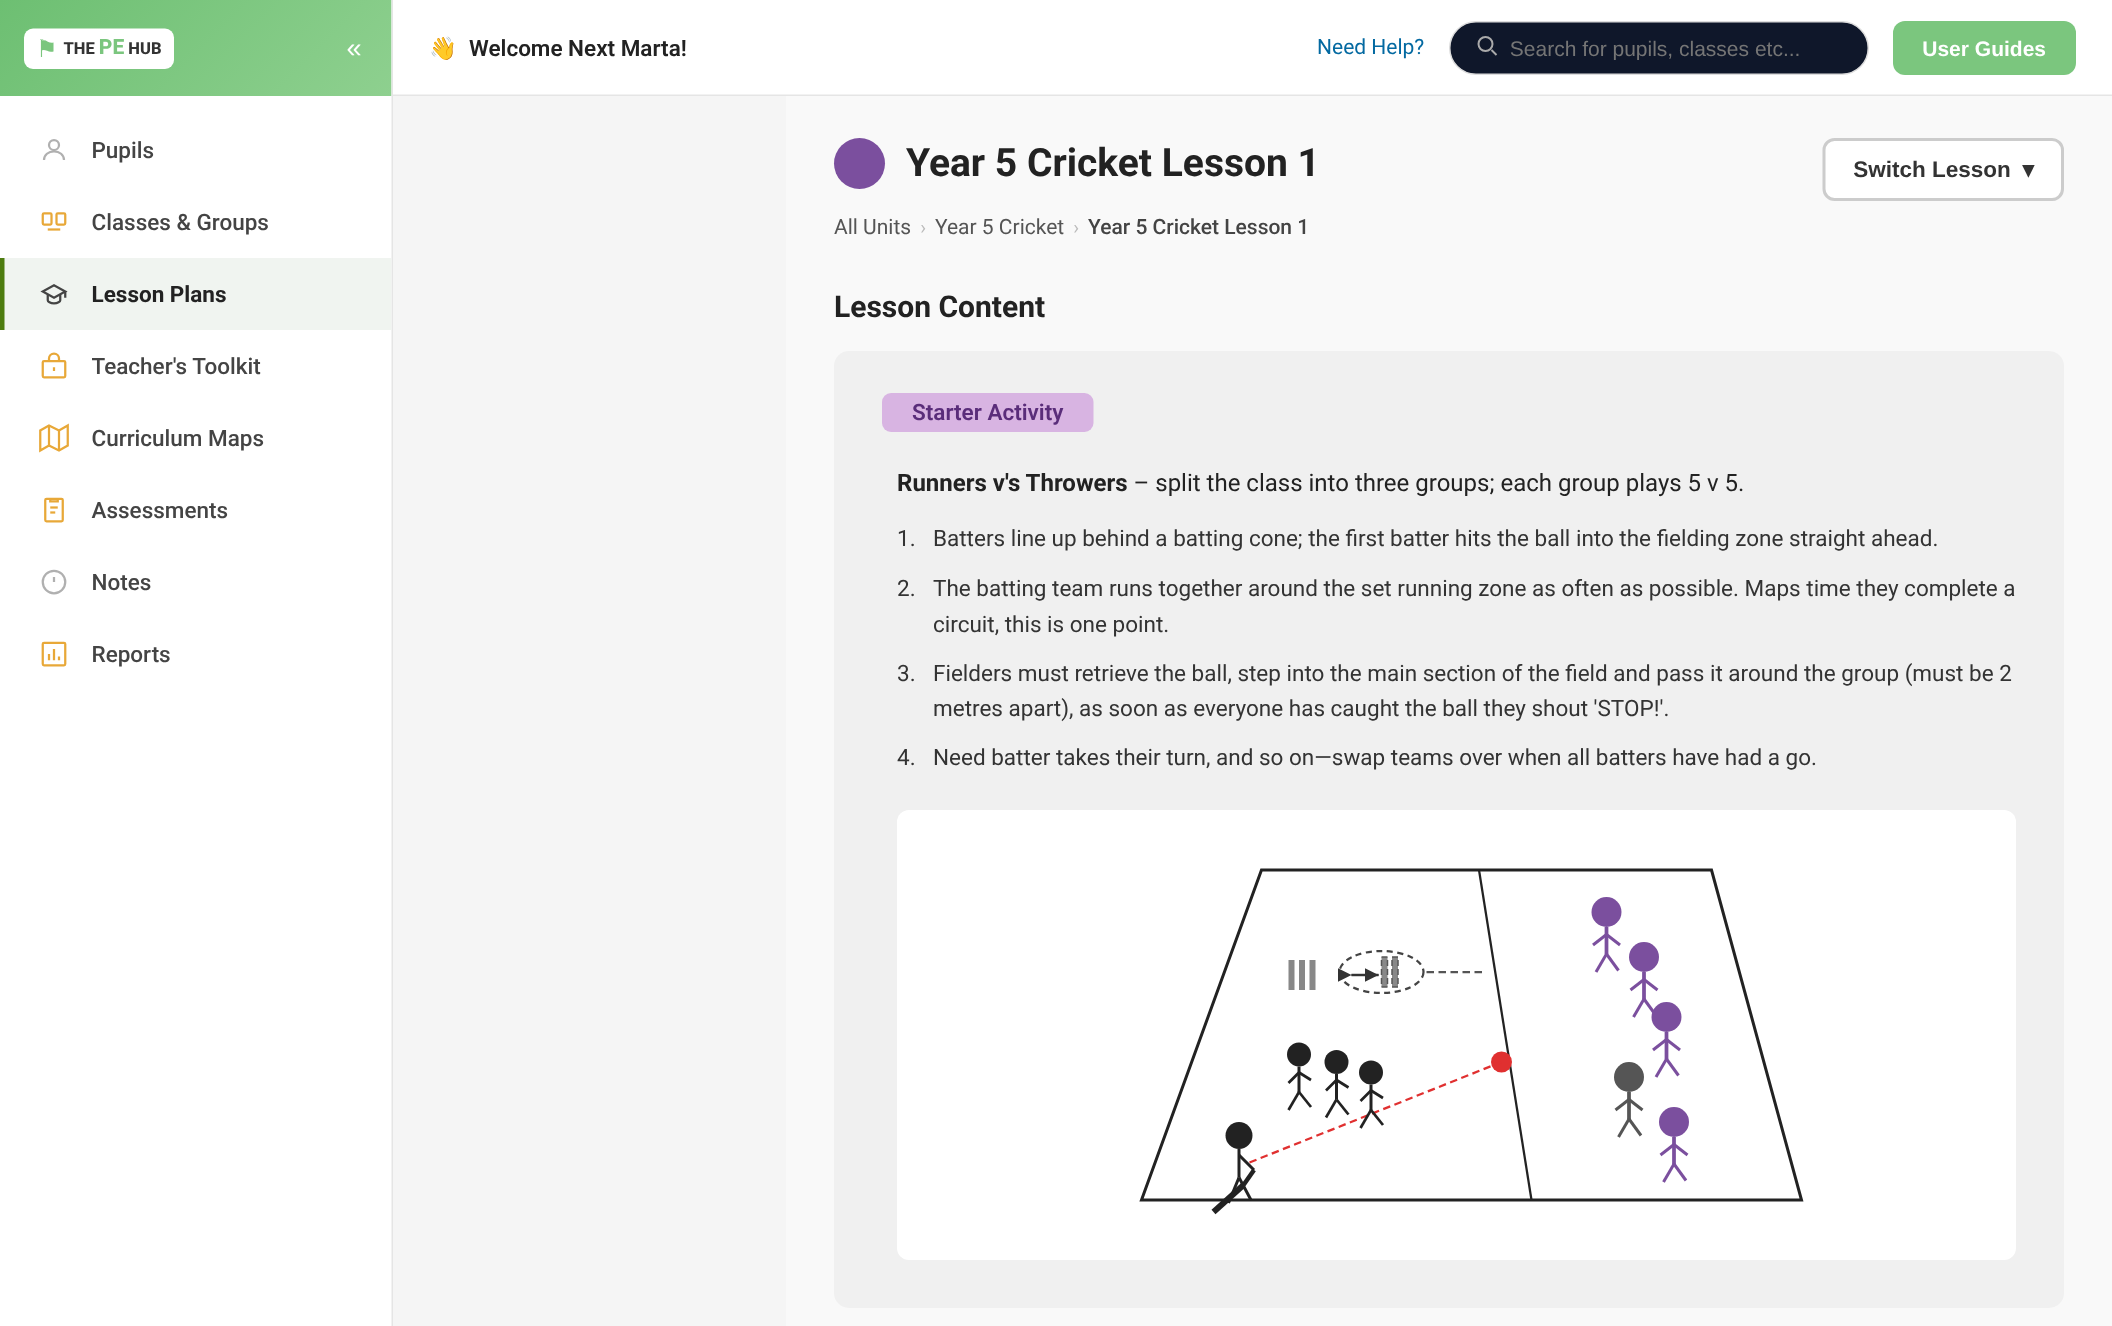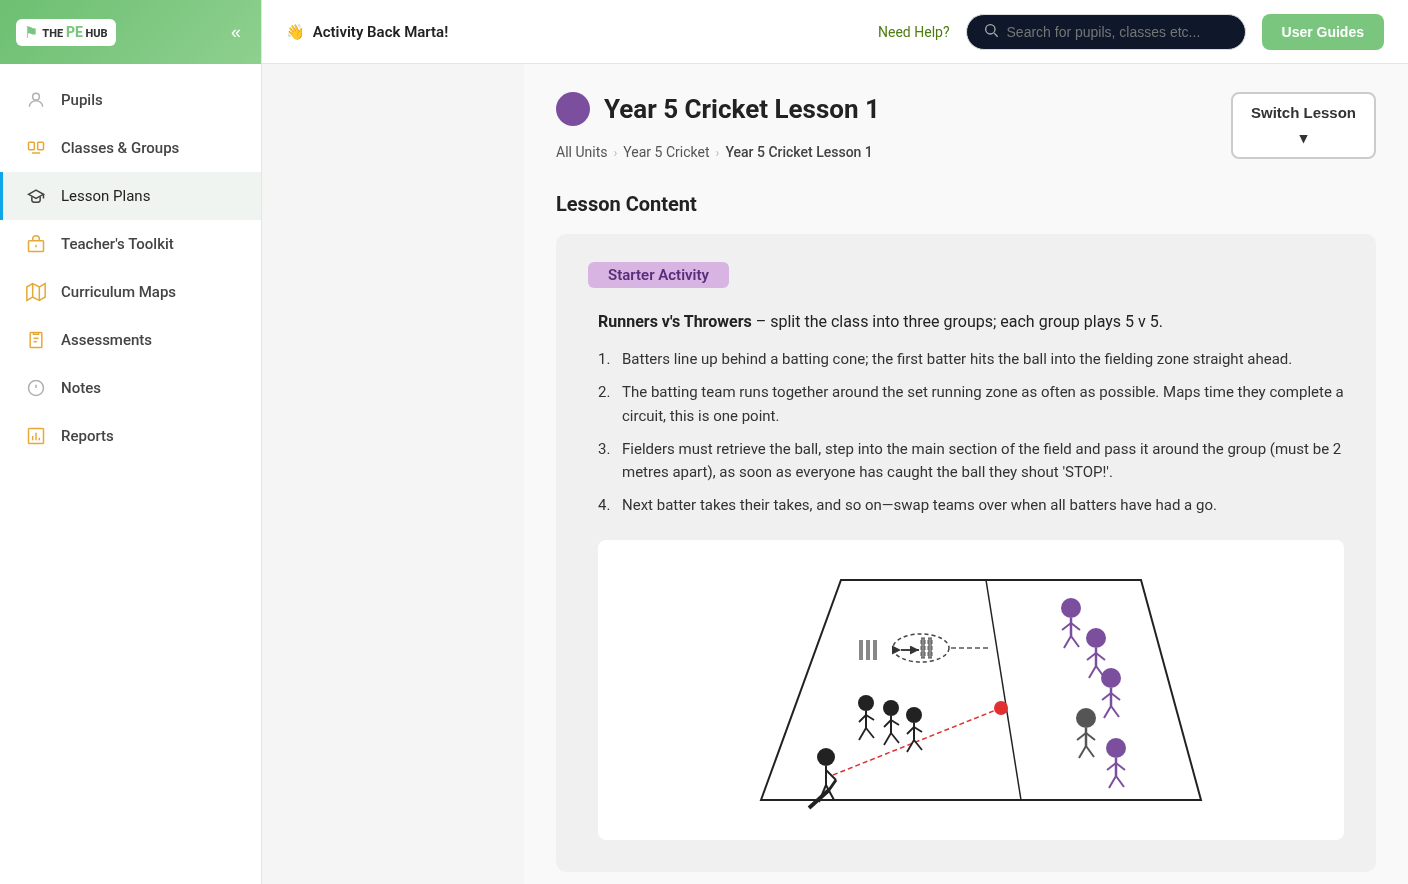--- a/index.html
+++ b/index.html
@@ -67,22 +67,22 @@
       padding: 13px 22px;
       cursor: pointer;
       font-size: 15px;
       color: #444;
       font-weight: 500;
       border-left: 3px solid transparent;
       transition: background 0.15s;
     }
     .nav-item.active {
       background: #f0f4f0;
-      border-left: 3px solid #0ea5e9;
-      font-weight: 400;
+      border-left: 3px solid #4d7c0f;
+      font-weight: 700;
       color: #222;
     }
     .nav-icon {
       width: 22px;
       height: 22px;
       display: flex;
       align-items: center;
       justify-content: center;
       flex-shrink: 0;
     }
@@ -108,21 +108,21 @@
       font-weight: 600;
       color: #222;
       display: flex;
       align-items: center;
       gap: 8px;
       white-space: nowrap;
     }
     .topbar-sep { flex: 1; }
     .topbar-help {
       font-size: 14px;
-      color: #4d7c0f;
+      color: #0369a1;
       cursor: pointer;
       white-space: nowrap;
     }
     .topbar-search {
       display: flex;
       align-items: center;
       background: #0f172a;
       border: 1px solid #ddd;
       border-radius: 22px;
       padding: 7px 16px;
@@ -191,21 +191,20 @@
       gap: 8px;
       border: 2px solid #ccc;
       border-radius: 8px;
       padding: 10px 18px;
       background: #fff;
       font-size: 15px;
       font-weight: 600;
       color: #333;
       cursor: pointer;
       white-space: nowrap;
-      flex-direction: column;
     }
     .breadcrumb {
       display: flex;
       align-items: center;
       gap: 6px;
       font-size: 14px;
       color: #888;
       margin-top: 18px;
       margin-bottom: 24px;
     }
@@ -378,21 +377,21 @@
         </svg>
       </span>
       <span>Reports</span>
     </div>
   </nav>
 </div>
 
 <div id="topbar">
   <div class="topbar-welcome">
     <span>👋</span>
-    <span>Activity Back Marta!</span>
+    <span>Welcome Next Marta!</span>
   </div>
   <div class="topbar-sep"></div>
   <span class="topbar-help">Need Help?</span>
   <div class="topbar-search">
     <span class="topbar-search-icon">
       <svg width="16" height="16" viewBox="0 0 24 24" fill="none" stroke="#aaa" stroke-width="2">
         <circle cx="11" cy="11" r="7"></circle>
           <line x1="17" y1="17" x2="22" y2="22"></line>
       </svg>
     </span>
@@ -442,21 +441,21 @@
           <li>
             <span class="li-num">2.</span>
             <span>The batting team runs together around the set running zone as often as possible. Maps time they complete a circuit, this is one point.</span>
           </li>
           <li>
             <span class="li-num">3.</span>
             <span>Fielders must retrieve the ball, step into the main section of the field and pass it around the group (must be 2 metres apart), as soon as everyone has caught the ball they shout 'STOP!'.</span>
           </li>
           <li>
             <span class="li-num">4.</span>
-            <span>Next batter takes their takes, and so on—swap teams over when all batters have had a go.</span>
+            <span>Need batter takes their turn, and so on—swap teams over when all batters have had a go.</span>
           </li>
         </ol>
 
         <div class="diagram-container">
           <svg viewBox="0 0 580 260" xmlns="http://www.w3.org/2000/svg">
 
             <polygon points="80,240 160,20 460,20 520,240" fill="none" stroke="#222" stroke-width="2"></polygon>
 
             <line x1="305" y1="20" x2="340" y2="240" stroke="#222" stroke-width="1.5"></line>
 

